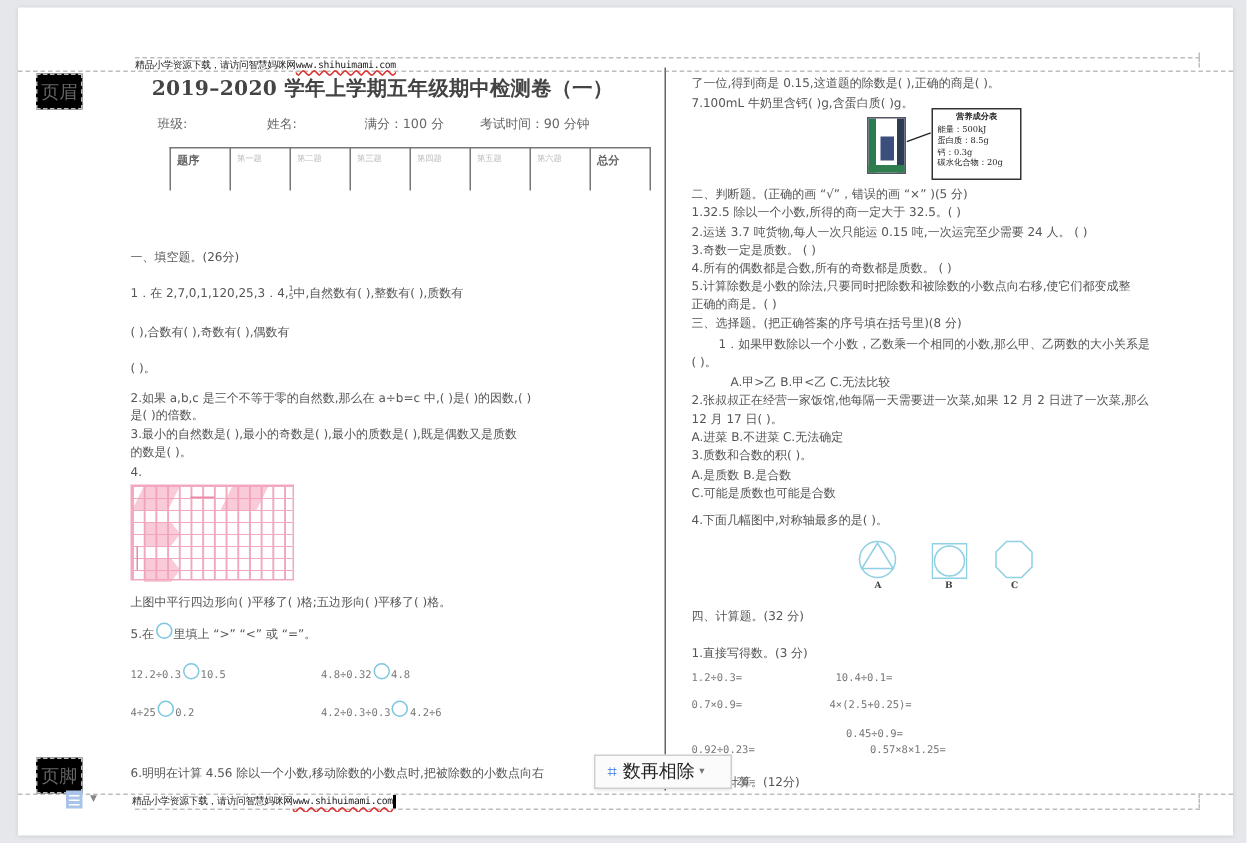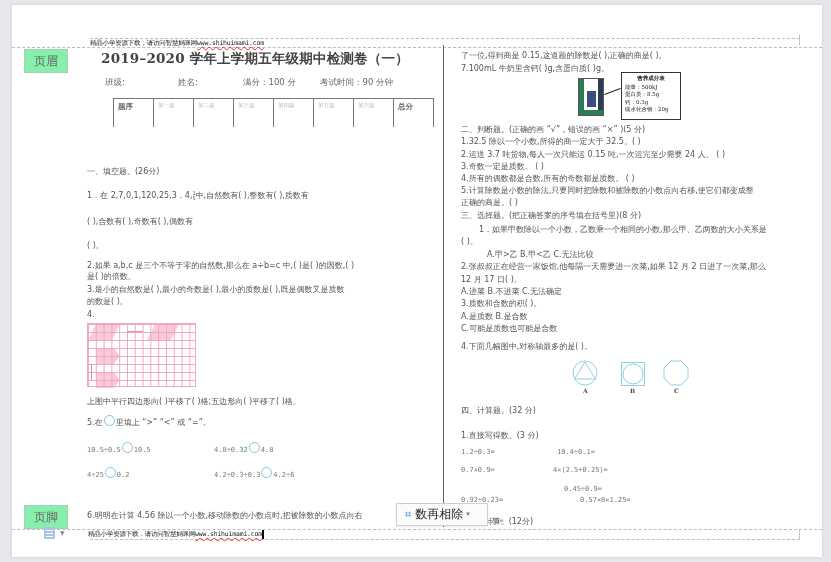--- a/index.html
+++ b/index.html
@@ -12,22 +12,22 @@
   }
   .page {
     position: absolute; left: 12px; top: 5px; width: 810px; height: 552px;
     background: #ffffff;
     box-shadow: 0 0 3px rgba(0,0,0,0.12);
   }
   
   .hline { position: absolute; border-top: 1px dashed #bdbdbd; }
   .vline { position: absolute; border-left: 1px dashed #bdbdbd; }
   .tag {
-    position: absolute; width: 44px; height: 24px;
-    border: 1px dashed #bcbcbc; background: #86efac;
+    position: absolute; width: 31px; height: 24px;
+    border: 1px dashed #bcbcbc; background: #000000;
     font-size: 12px; color: #666; text-align: center; line-height: 22px;
   }
   .hf-text {
     position: absolute; font-size: 6.5px; color: #222;
     font-family: "DejaVu Sans Mono", monospace; white-space: nowrap; letter-spacing: -0.2px;
   }
   .hf-text .url { text-decoration: underline wavy #d33; text-decoration-thickness: 0.5px; }
   .cursor { display: inline-block; width: 2px; height: 9px; background:#000; vertical-align: middle; }
   .divider { position: absolute; left: 443px; top: 45px; width: 1px; height: 482px; background: #666; }
   .title {
@@ -152,21 +152,21 @@
   <div class="shape" style="left:8px;top:24px;width:24px;height:16px;clip-path:polygon(0 0,75% 0,100% 50%,75% 100%,0 100%);"></div>
   <div class="shape" style="left:8px;top:48px;width:24px;height:16px;clip-path:polygon(0 0,75% 0,100% 50%,75% 100%,0 100%);"></div>
   <div style="position:absolute;left:3px;top:40px;width:1px;height:16px;background:#e88aa6;"></div>
 </div>
 
 <div class="line" style="left:87px;top:396px;">上图中平行四边形向(        )平移了(        )格;五边形向(        )平移了(        )格。</div>
 <div class="line" style="left:87px;top:415px;">
   <span>5.在</span><span class="circ"></span><span>里填上 “&gt;” “&lt;” 或 “=”。</span>
 </div>
 <div class="line mono" style="left:87px;top:442px;">
-  <span>10.5÷0.5</span><span class="circ"></span><span>10.5</span>
+  <span>12.2÷0.3</span><span class="circ"></span><span>10.5</span>
 </div>
 <div class="line mono" style="left:214px;top:442px;">
   <span>4.8÷0.32</span><span class="circ"></span><span>4.8</span>
 </div>
 <div class="line mono" style="left:87px;top:467px;">
   <span>4÷25</span><span class="circ"></span><span>0.2</span>
 </div>
 <div class="line mono" style="left:214px;top:467px;">
   <span>4.2÷0.3÷0.3</span><span class="circ"></span><span>4.2÷6</span>
 </div>

